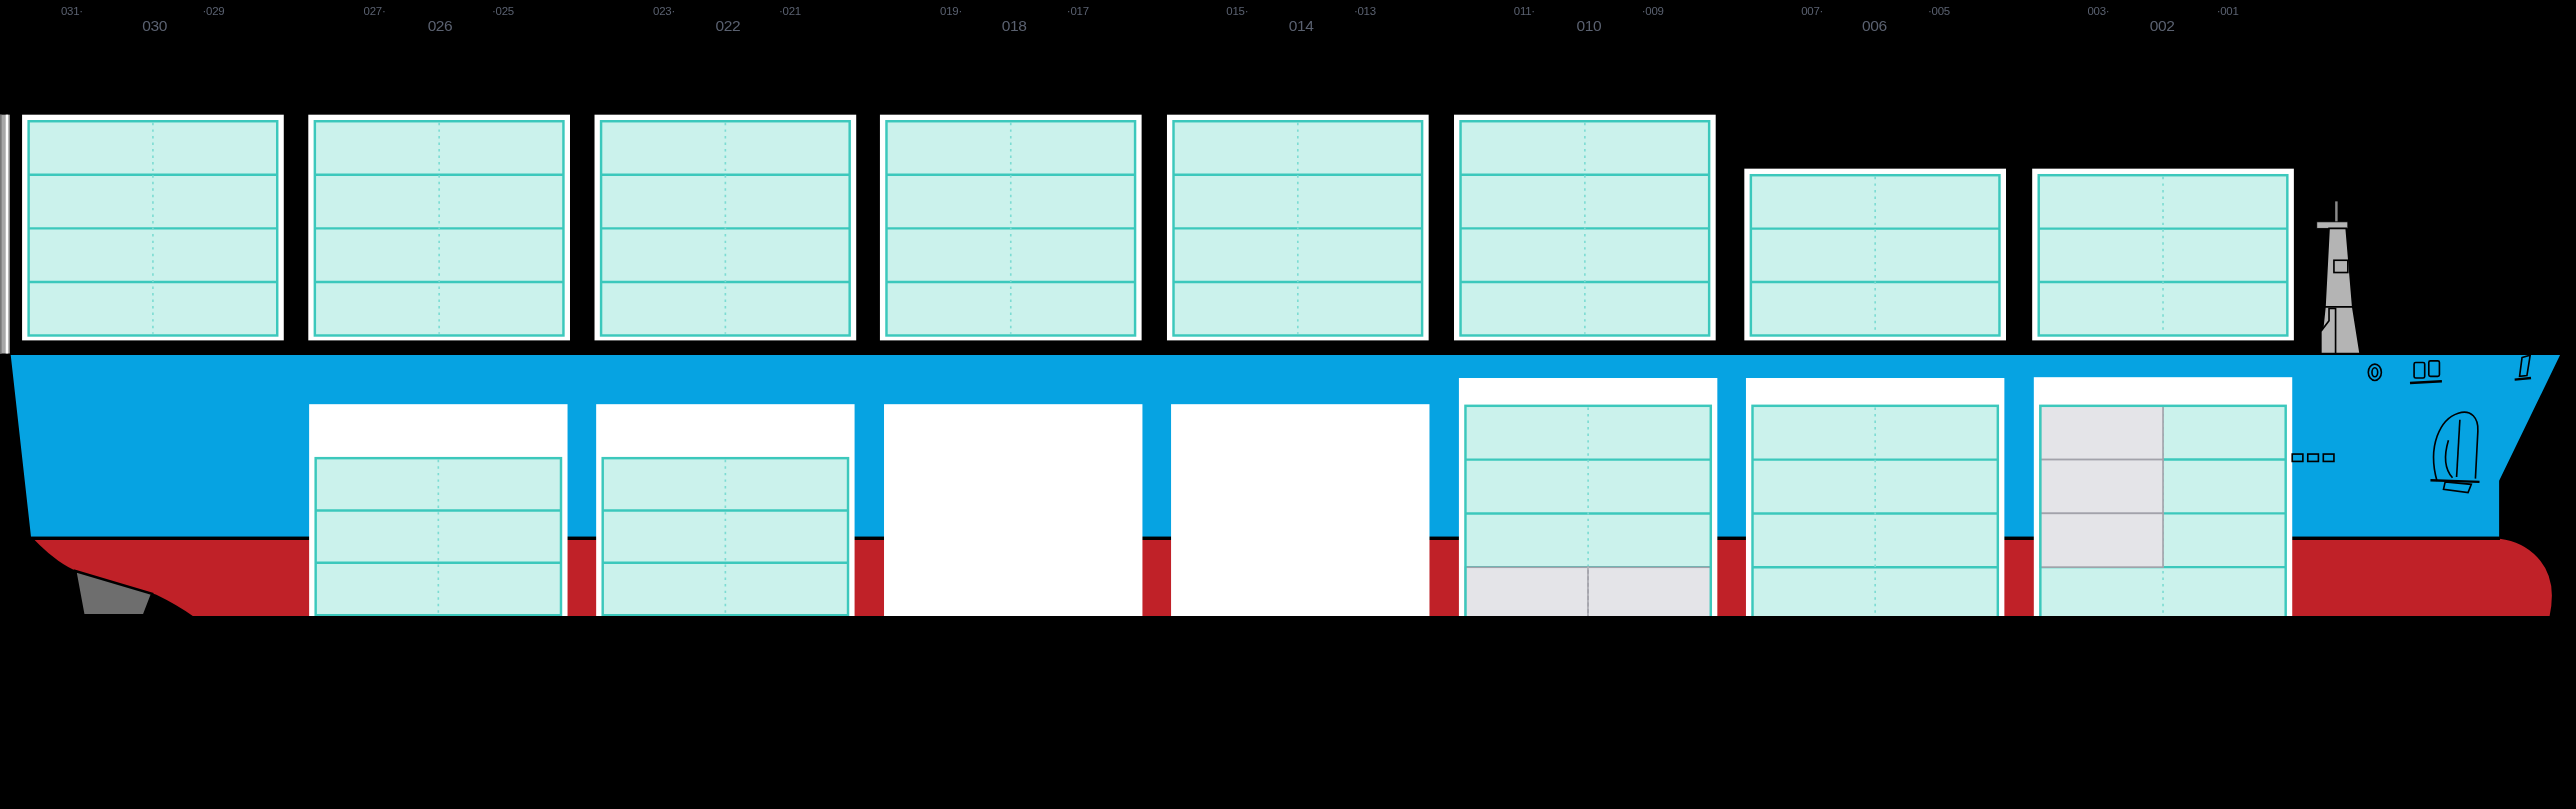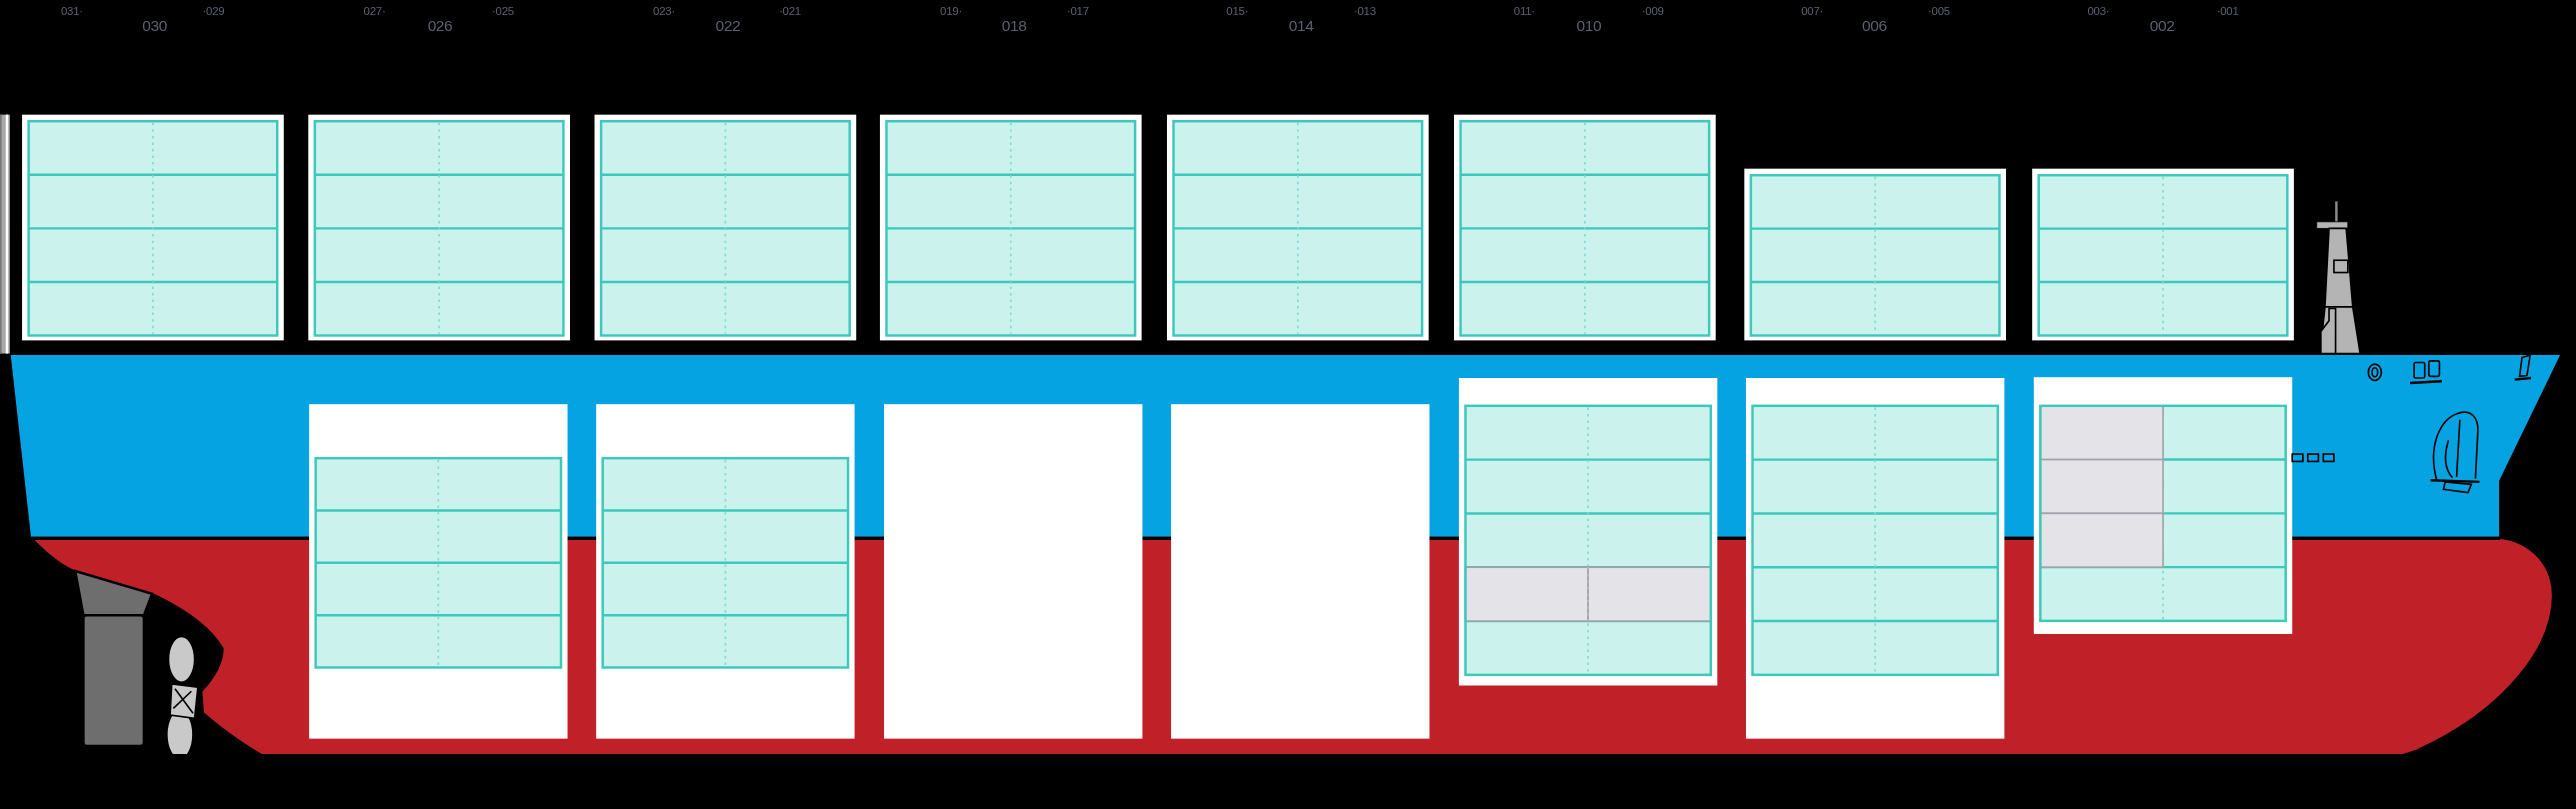--- a/index.html
+++ b/index.html
@@ -1,16 +1,16 @@
 <!DOCTYPE html>
 <html style="font-size:13px"><head>
 <meta charset="utf-8">
 <style>
   html,body{margin:0;padding:0;background:#000;}
-  .stage{position:relative;width:2576px;height:754px;background:#000;overflow:hidden;}
+  .stage{position:relative;width:2576px;height:616px;background:#000;overflow:hidden;}
   svg{display:block;}
   text{font-family:"Liberation Sans","DejaVu Sans",sans-serif;}
   .bay-label-odd{font-size:14px;letter-spacing:-0.3px;}
   .bay-label-even{font-size:19px;letter-spacing:-0.5px;}
 </style>
 </head>
 <body>
 
 <div class="stage">
 <svg width="2576" height="810" viewBox="0 0 3150 990">

